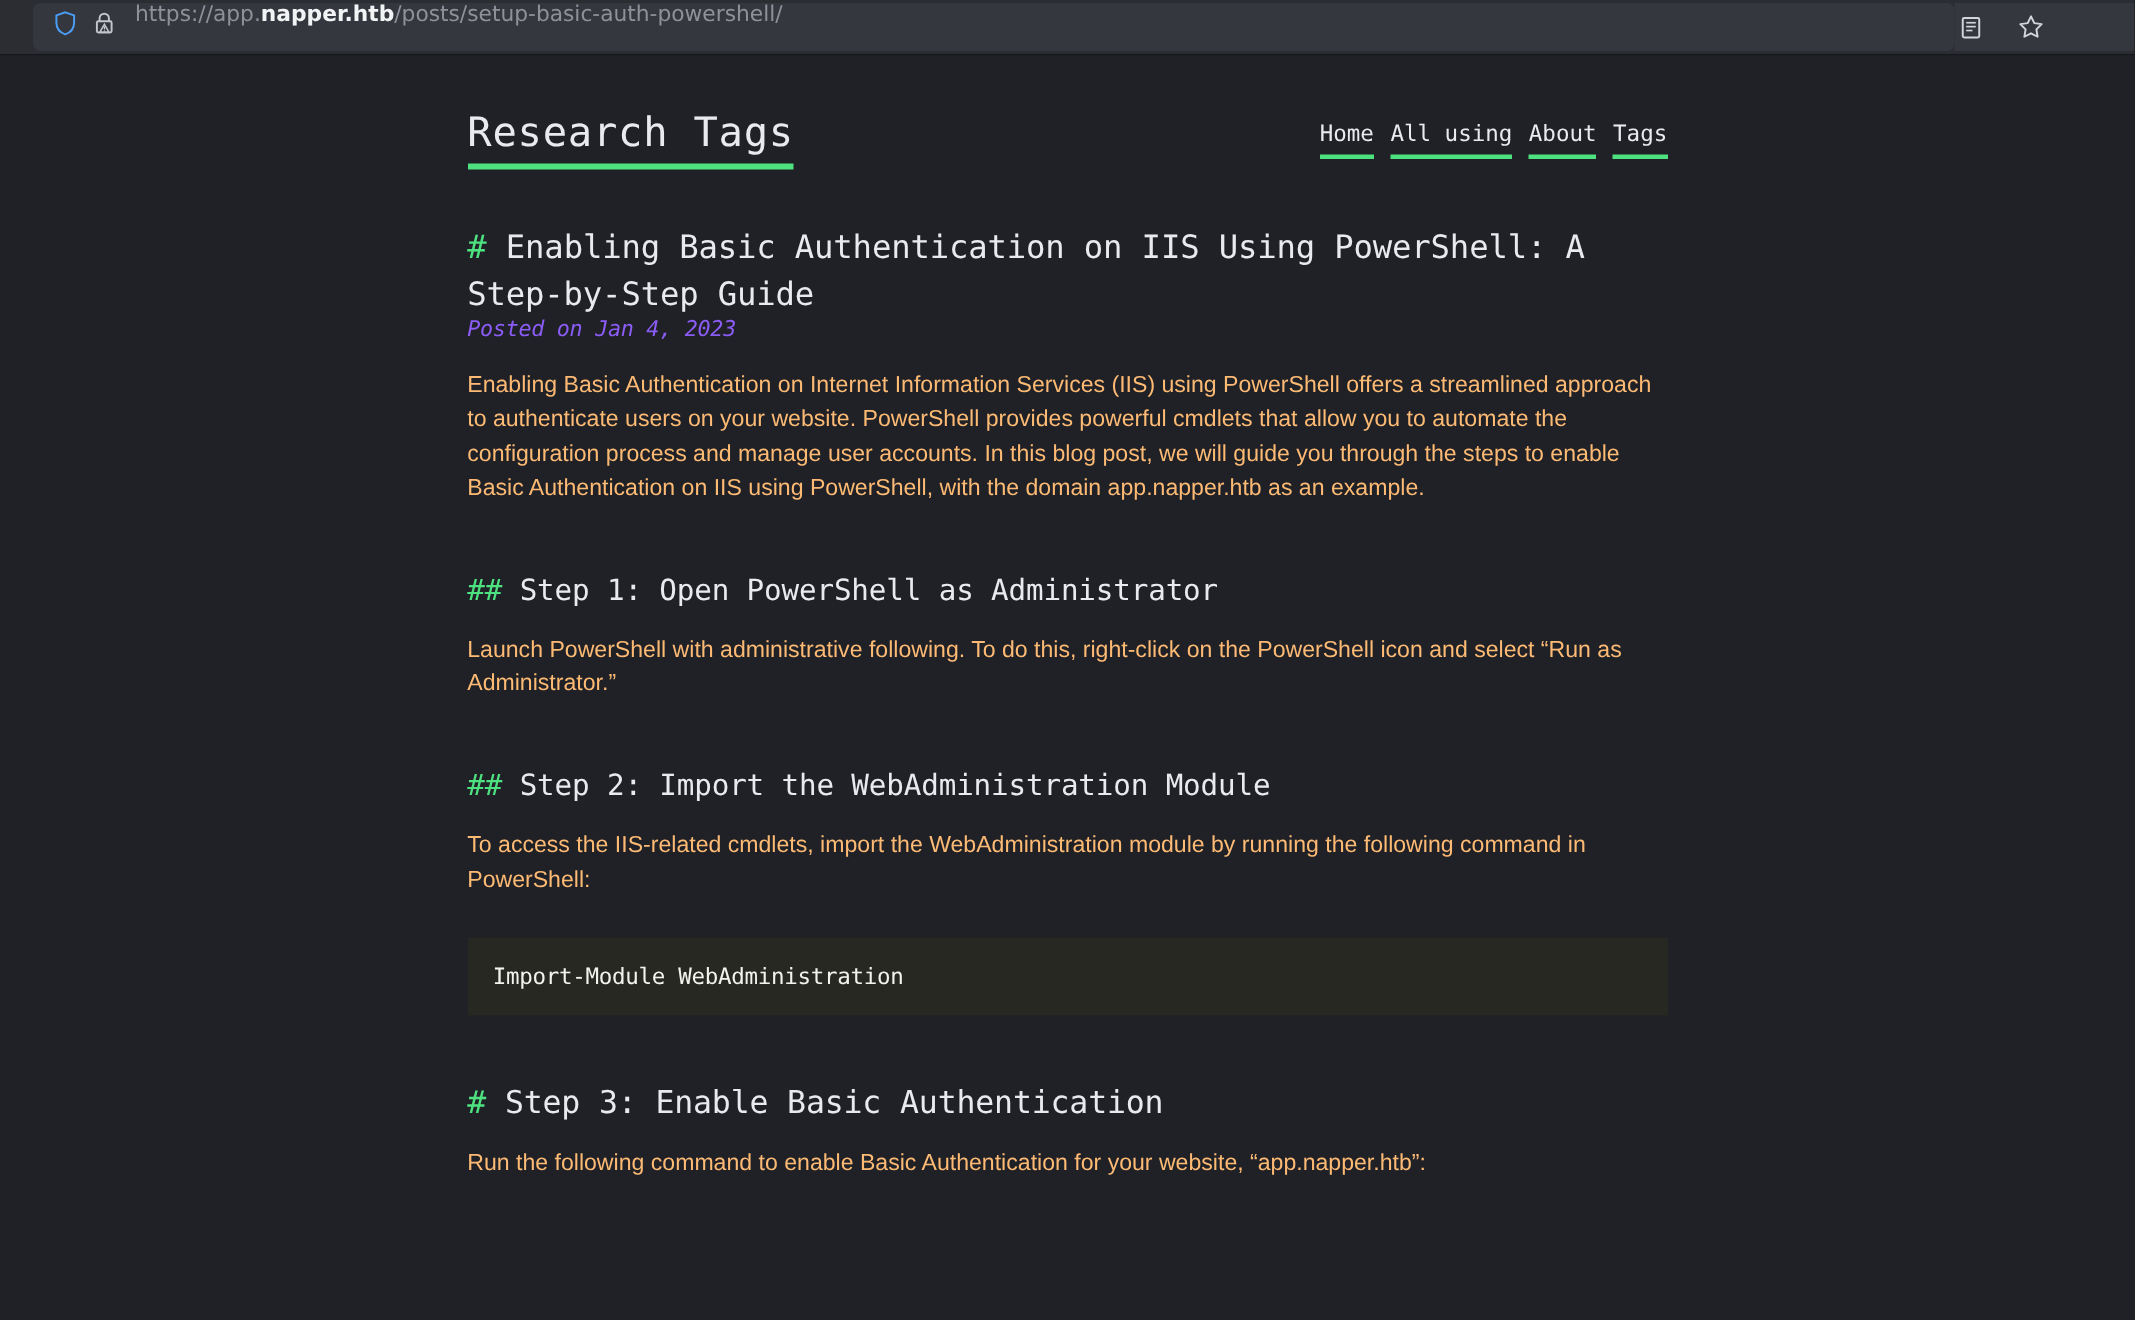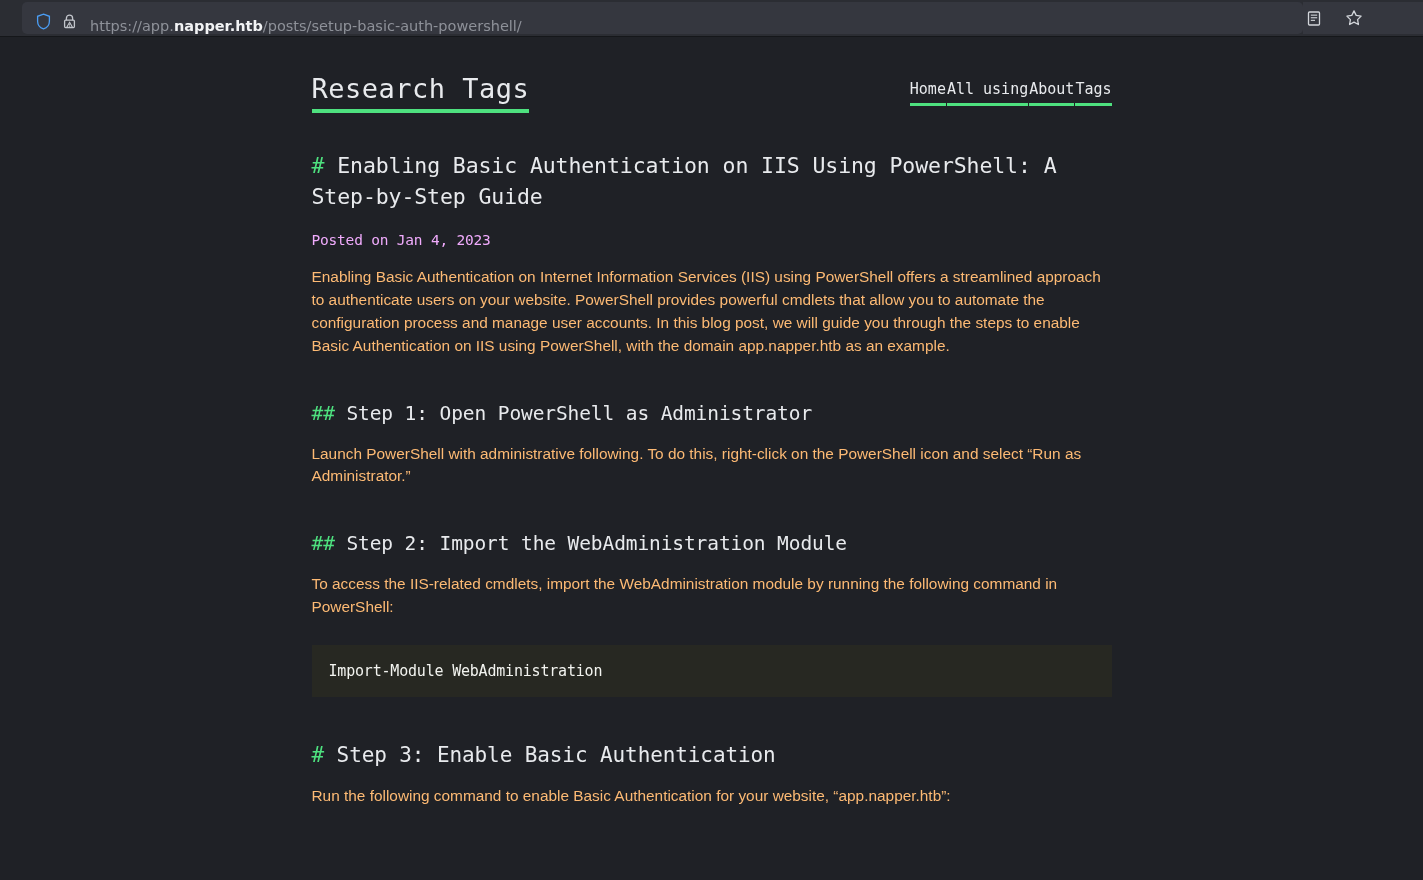--- a/index.html
+++ b/index.html
@@ -25,21 +25,21 @@
 
   .urlbar {
     position: absolute;
     left: 22px;
     top: 2px;
     right: 120px;
     height: 32px;
     background: #35373f;
     border-radius: 5px;
     display: flex;
-    align-items: flex-end;
+    align-items: flex-start;
     padding: 0 8px;
   }
 
   .chrome-icon {
     width: 26px;
     height: 26px;
     display: flex;
     align-items: center;
     justify-content: center;
     flex: 0 0 auto;
@@ -101,21 +101,21 @@
     line-height: 1.2;
     letter-spacing: 0.5px;
     border-bottom: 4px solid #4ee17f;
     padding-bottom: 4px;
     display: inline-block;
     text-decoration: none;
   }
 
   .site-nav {
     display: flex;
-    gap: 1px;
+    gap: 11px;
     padding-top: 7px;
     align-items: flex-end;
   }
 
   .nav-link {
     font-family: "DejaVu Sans Mono", monospace;
     font-size: 15px;
     color: #e8eaed;
     text-decoration: none;
     border-bottom: 3px solid #4ee17f;
@@ -134,23 +134,23 @@
     color: #e8eaed;
     line-height: 1.42;
     letter-spacing: -0.1px;
   }
 
   .hash { color: #4ee17f; }
 
   .post-date {
     font-family: "DejaVu Sans Mono", monospace;
     font-size: 14.5px;
-    color: #f0abfc;
-    margin-top: 20px;
+    color: #8b5cf6;
     letter-spacing: -0.2px;
+    font-style: italic;
   }
 
   h2.section-h1 {
     font-family: "DejaVu Sans Mono", monospace;
     font-size: 21px;
     font-weight: normal;
     color: #e8eaed;
     margin-top: 46px;
     letter-spacing: -0.1px;
   }

